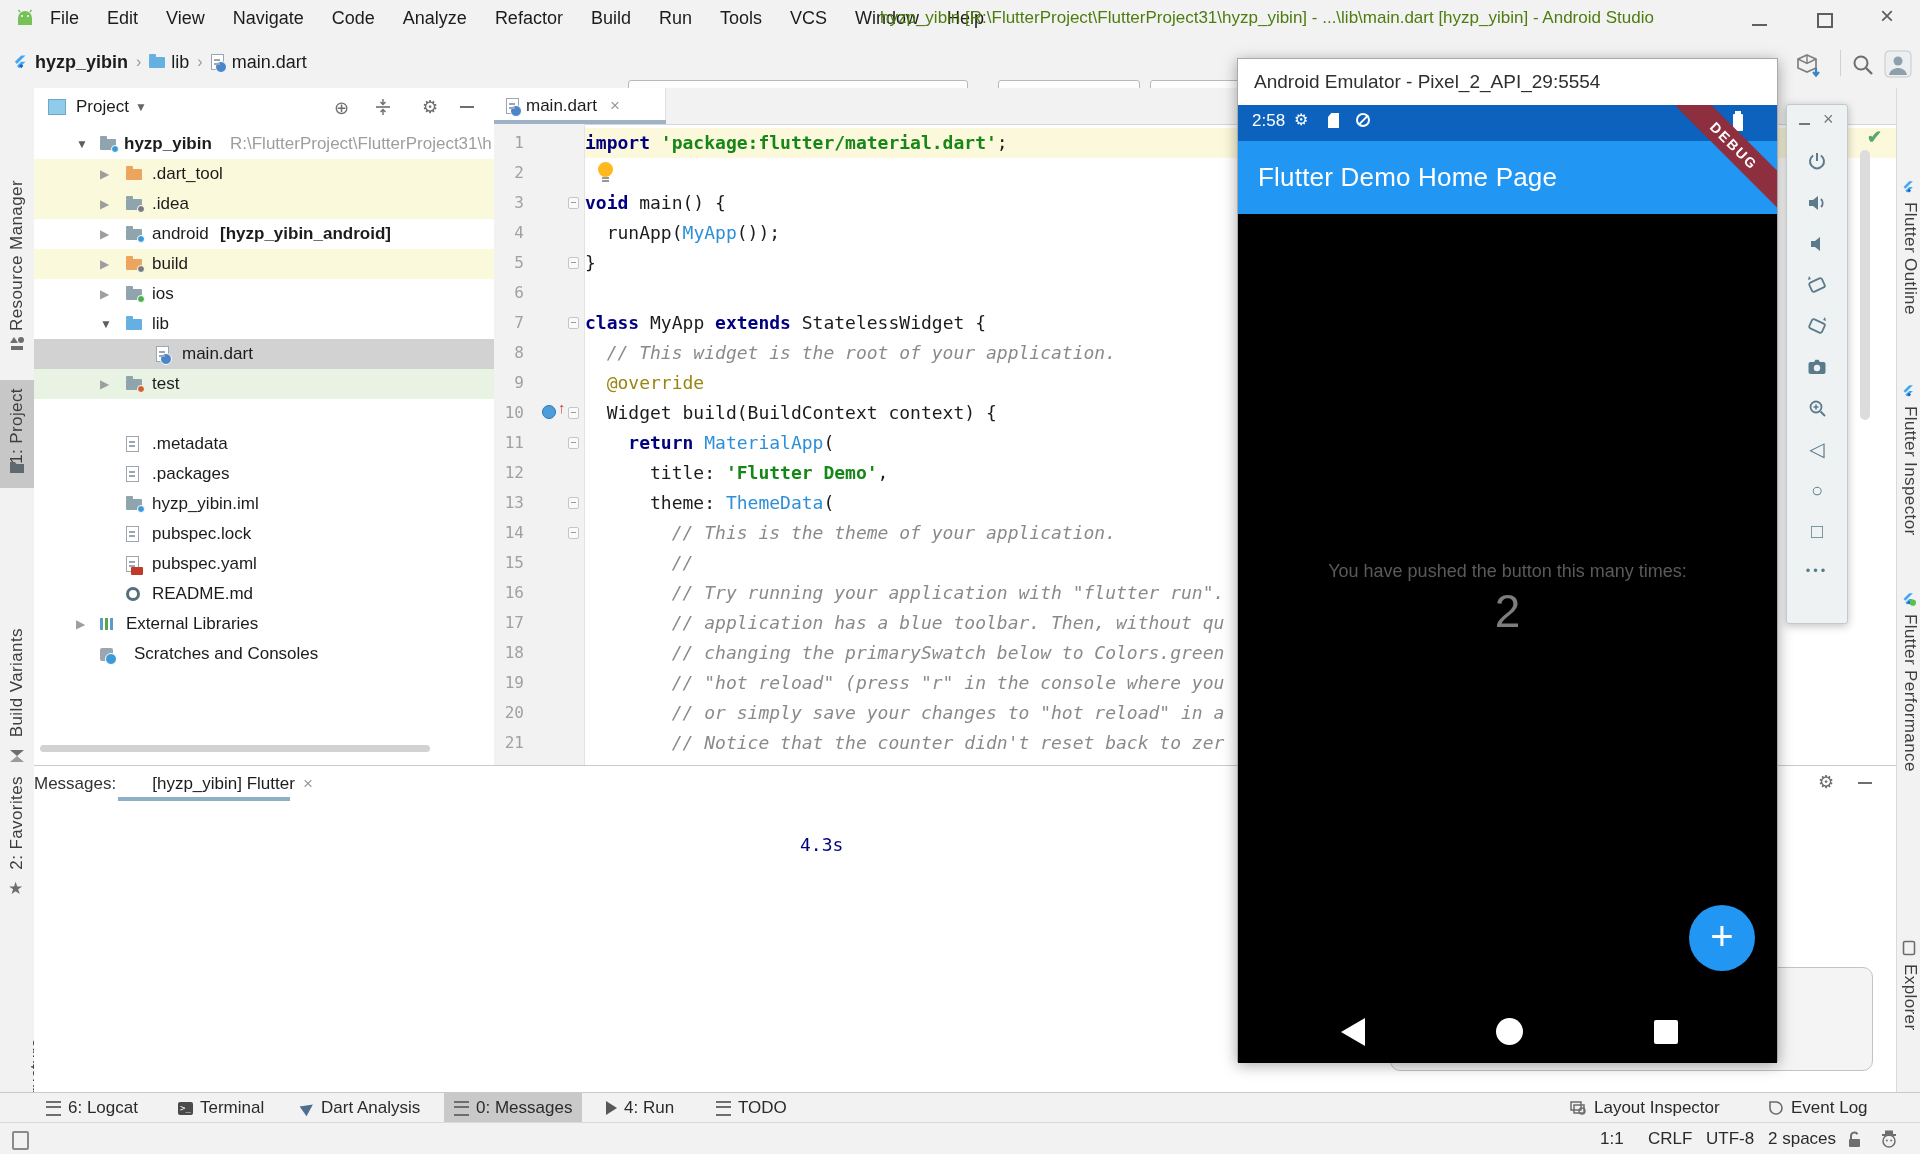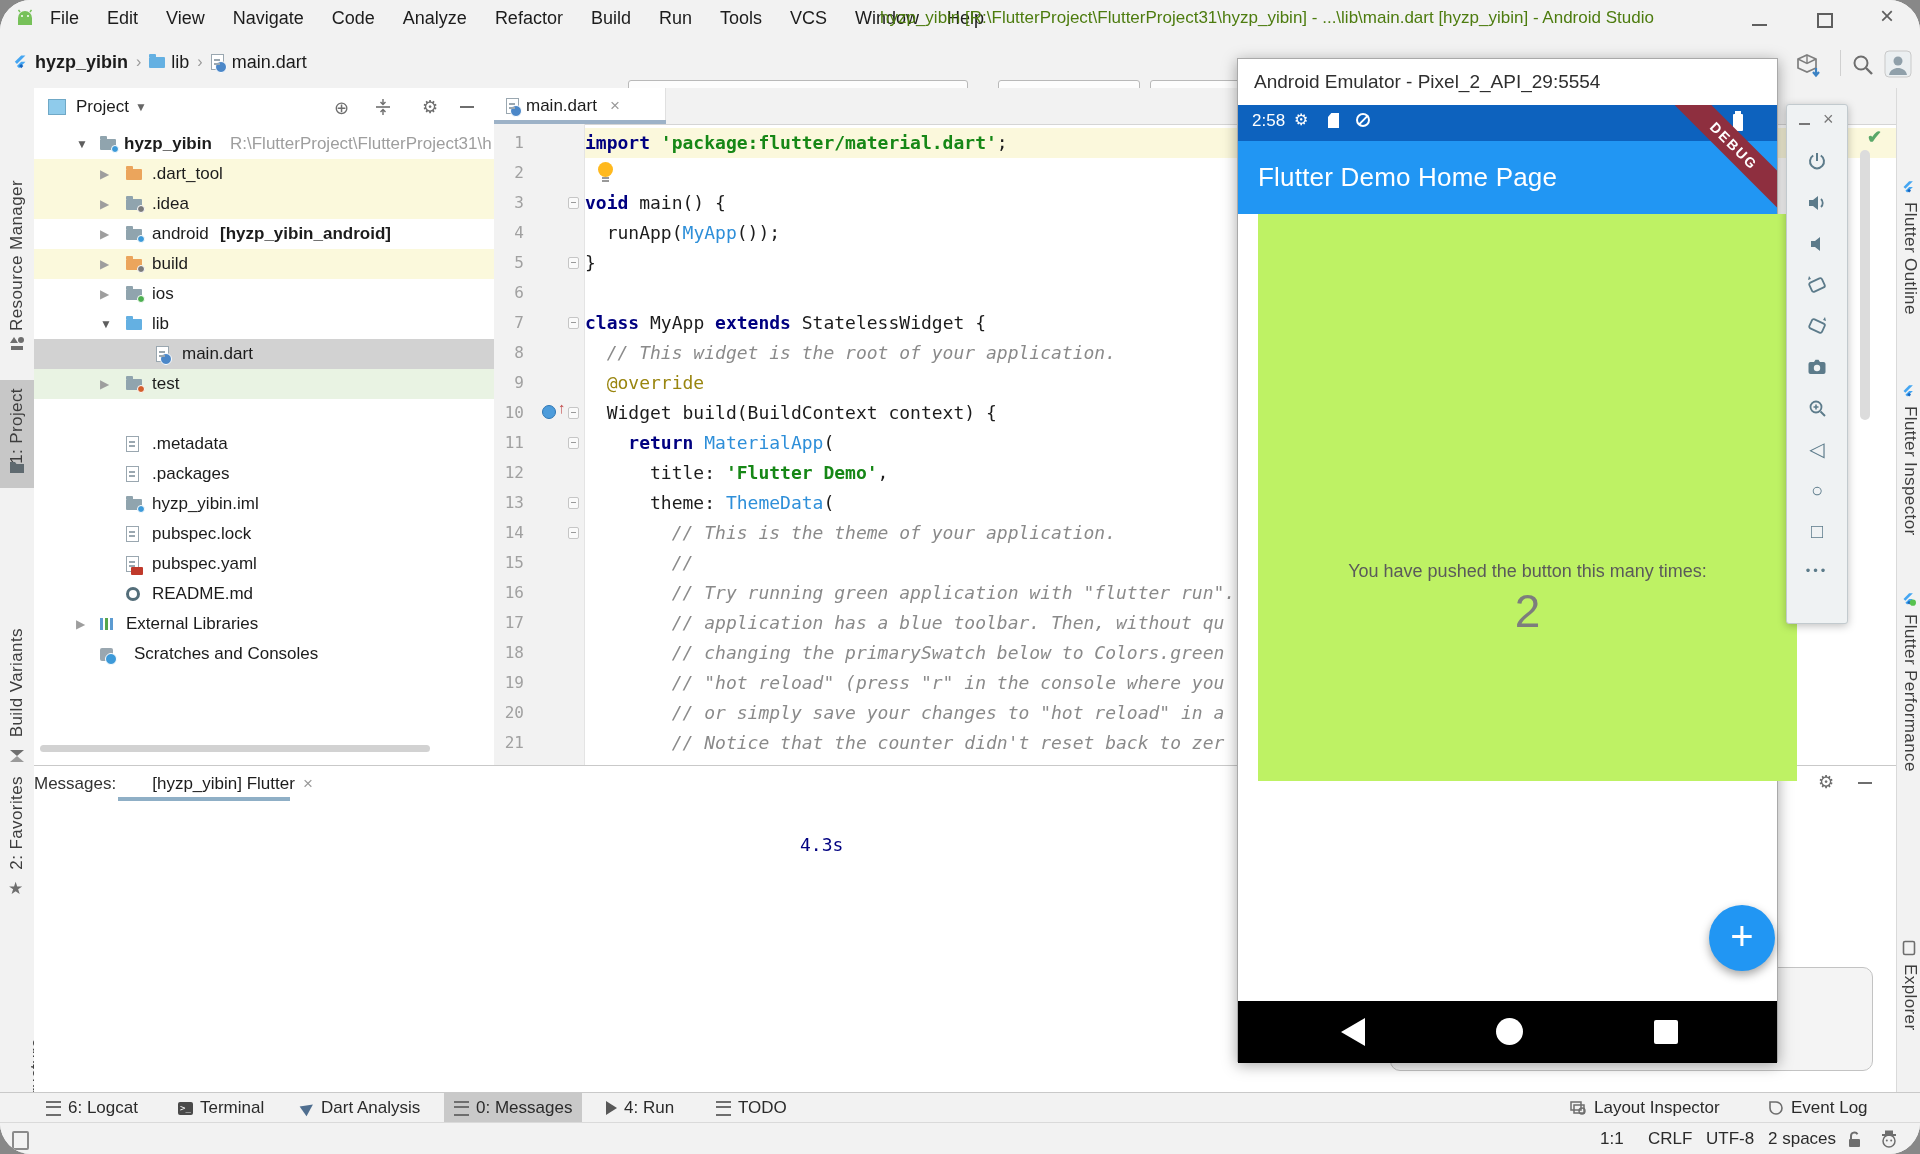--- a/index.html
+++ b/index.html
@@ -1,17 +1,17 @@
 <!DOCTYPE html>
 <html><head>
 <meta charset="utf-8">
 <style>
   html,body{margin:0;padding:0;background:#888;}
   .screen{position:relative;width:1920px;height:1154px;overflow:hidden;background:#fff;
-    font-family:"Liberation Sans",sans-serif;color:#1c1c1c;border-radius:31px;}
+    font-family:"Liberation Sans",sans-serif;color:#1c1c1c;}
   .abs{position:absolute;}
   
   .menubar{left:0;top:0;width:1920px;height:36px;background:#F2F2F2;border-bottom:1px solid #E2E2E2;
     display:flex;align-items:center;}
   .menu-items{display:flex;gap:28px;margin-left:50px;font-size:18px;color:#1c1c1c;white-space:nowrap;}
   .menu-items span{cursor:default;}
   .win-title{position:absolute;left:880px;top:0;height:36px;line-height:36px;width:856px;
     overflow:hidden;white-space:nowrap;color:#4d7c0f;font-size:17px;}
   .ctl-min{position:absolute;left:1752px;top:24px;width:15px;height:2px;background:#5f5f5f;}
   .ctl-max{position:absolute;left:1817px;top:13px;width:12px;height:11px;border:2px solid #5f5f5f;}
@@ -102,21 +102,21 @@
   .emu{left:1237px;top:58px;width:541px;height:1004px;background:#fff;border:1px solid #A9A9A9;
     box-shadow:0 3px 14px rgba(0,0,0,.35);box-sizing:border-box;z-index:50;}
   .emu-title{position:absolute;left:0;top:0;width:100%;height:46px;background:#fff;display:flex;align-items:center;
     padding-left:16px;font-size:19px;color:#2f2f2f;box-sizing:border-box;}
   .emu-status{position:absolute;left:0;top:46px;width:100%;height:36px;background:#0D62BE;color:#fff;}
   .emu-appbar{position:absolute;left:0;top:82px;width:100%;height:73px;background:#2196F3;display:flex;align-items:center;}
   .emu-appbar .t{margin-left:20px;color:#fff;font-size:26px;font-weight:500;letter-spacing:.2px;}
   .ribbon-clip{position:absolute;right:0;top:46px;width:130px;height:120px;overflow:hidden;pointer-events:none;}
   .ribbon{position:absolute;right:-52px;top:28px;width:190px;height:26px;background:#8E2F3F;transform:rotate(45deg);
     color:#fff;font-size:14px;font-weight:bold;letter-spacing:2px;text-align:center;line-height:26px;}
-  .emu-body{position:absolute;left:0;top:155px;width:100%;height:567px;background:#bef264;margin-left:20px;}
+  .emu-body{position:absolute;left:0;top:155px;width:100%;height:787px;background:#000000;}
   .counter-label{position:absolute;left:0;top:347px;width:100%;text-align:center;font-size:18px;color:#5a5a5a;}
   .counter-num{position:absolute;left:0;top:370px;width:100%;text-align:center;font-size:46px;font-weight:300;color:#7d7d7d;}
   .fab{position:absolute;left:451px;top:691px;width:66px;height:66px;border-radius:50%;background:#2196F3;
     box-shadow:0 4px 10px rgba(0,0,0,.35);color:#fff;font-size:40px;font-weight:300;text-align:center;line-height:62px;}
   .emu-nav{position:absolute;left:0;top:942px;width:100%;height:62px;background:#000;}
   .nav-back{position:absolute;left:103px;top:17px;width:0;height:0;border-right:24px solid #fff;border-top:14px solid transparent;border-bottom:14px solid transparent;}
   .nav-home{position:absolute;left:258px;top:17px;width:27px;height:27px;border-radius:50%;background:#fff;}
   .nav-sq{position:absolute;left:416px;top:19px;width:24px;height:24px;background:#fff;border-radius:2px;}
   .st-ic{position:absolute;top:8px;}
   .batt{position:absolute;right:34px;top:9px;width:10px;height:17px;background:#fff;border-radius:1px;}
@@ -456,21 +456,21 @@
       <div class="cl"></div>
       <div class="cl"><span class="kw">class </span><span>MyApp </span><span class="kw">extends </span><span>StatelessWidget {</span></div>
       <div class="cl"><span class="cmt">  // This widget is the root of your application.</span></div>
       <div class="cl"><span class="ann">  @override</span></div>
       <div class="cl"><span>  Widget build(BuildContext context) {</span></div>
       <div class="cl"><span>    </span><span class="kw">return </span><span class="cls">MaterialApp</span><span>(</span></div>
       <div class="cl"><span>      title: </span><span class="str">'Flutter Demo'</span><span>,</span></div>
       <div class="cl"><span>      theme: </span><span class="cls">ThemeData</span><span>(</span></div>
       <div class="cl"><span class="cmt">        // This is the theme of your application.</span></div>
       <div class="cl"><span class="cmt">        //</span></div>
-      <div class="cl"><span class="cmt">        // Try running green application with "flutter run".</span></div>
+      <div class="cl"><span class="cmt">        // Try running your application with "flutter run".</span></div>
       <div class="cl"><span class="cmt">        // application has a blue toolbar. Then, without qu</span></div>
       <div class="cl"><span class="cmt">        // changing the primarySwatch below to Colors.green</span></div>
       <div class="cl"><span class="cmt">        // "hot reload" (press "r" in the console where you</span></div>
       <div class="cl"><span class="cmt">        // or simply save your changes to "hot reload" in a</span></div>
       <div class="cl"><span class="cmt">        // Notice that the counter didn't reset back to zer</span></div>
     </div>
     <div class="inspect-ok">✔</div>
     <div class="vscroll"></div>
   </div>
 

